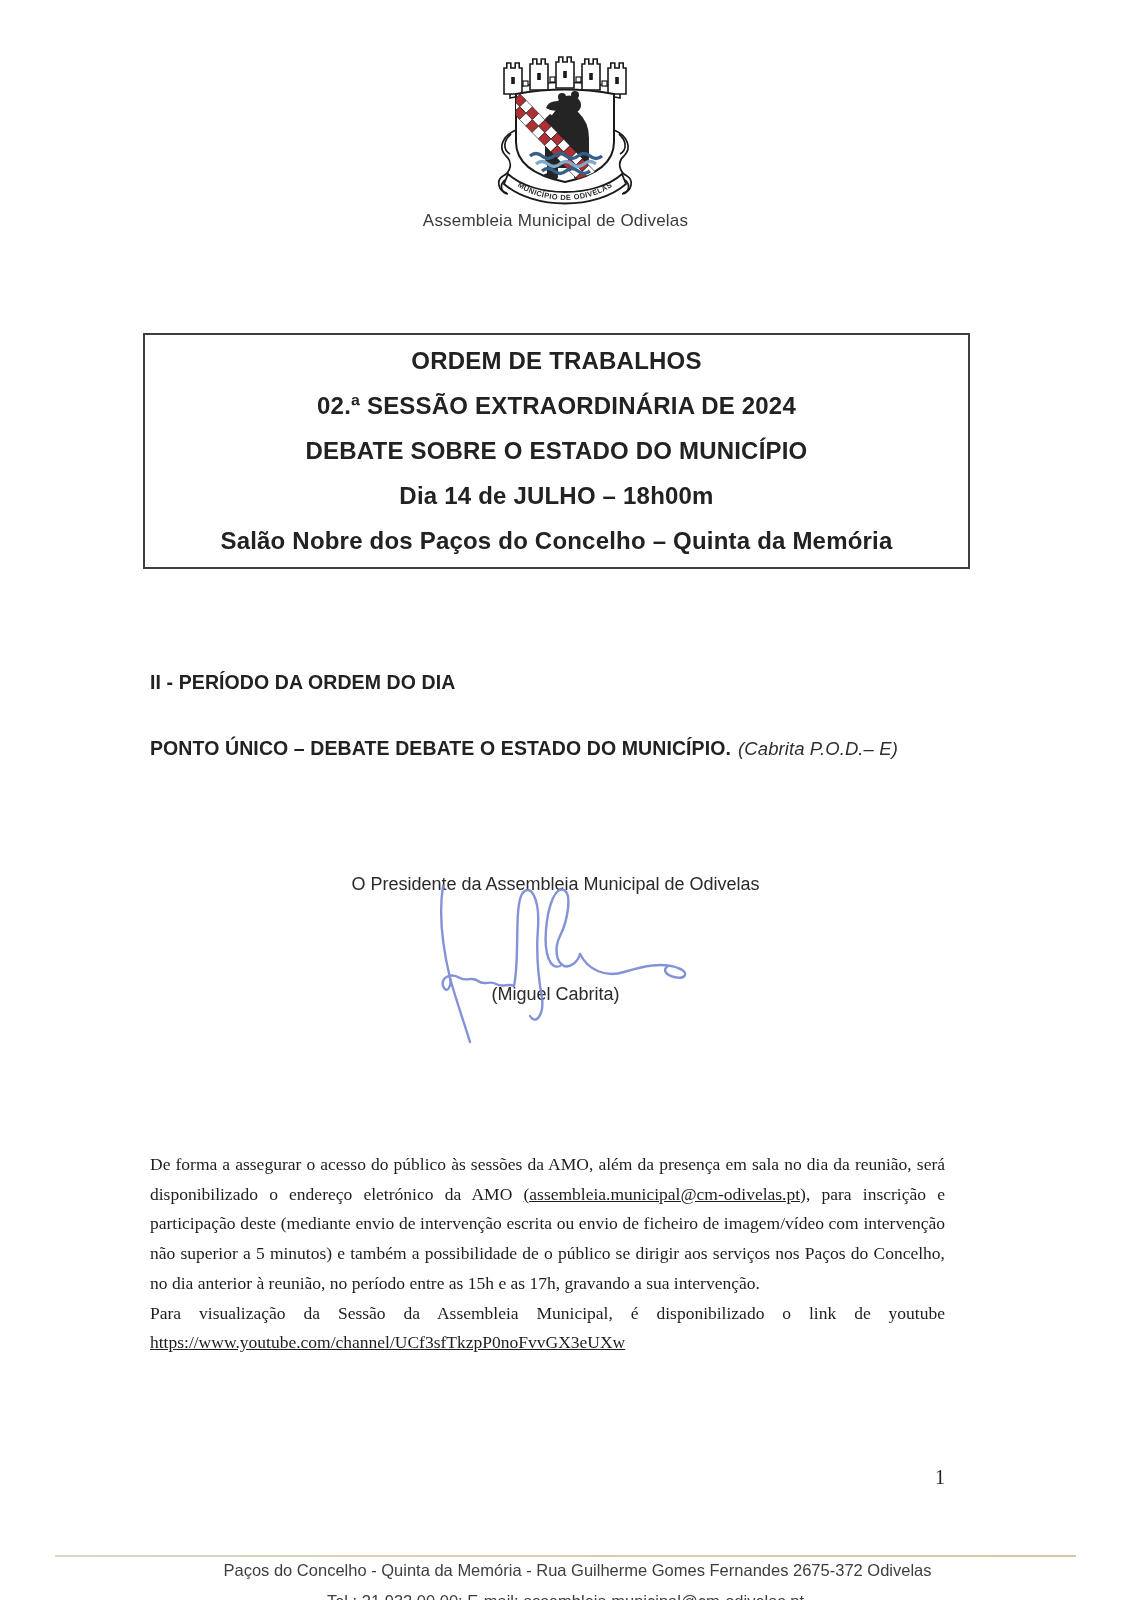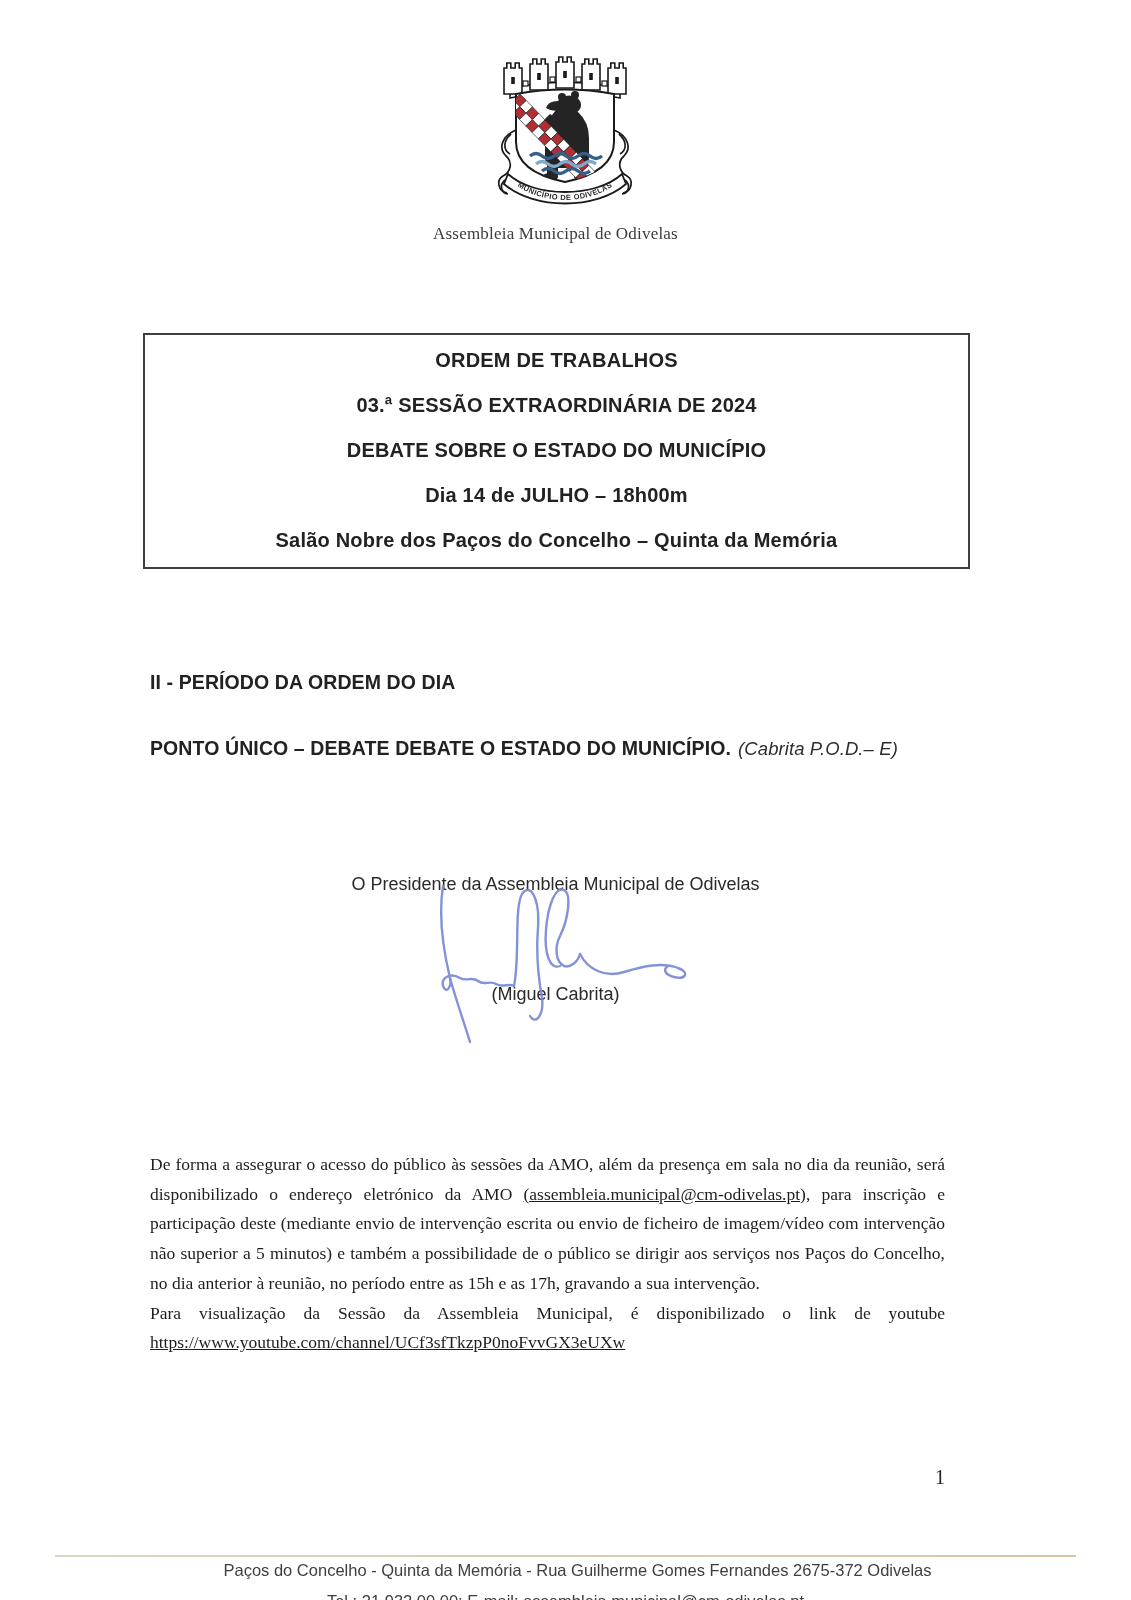--- a/index.html
+++ b/index.html
@@ -3,26 +3,26 @@
 <meta charset="utf-8">
 <style>
   html,body{margin:0;padding:0;background:#ffffff;}
   .page{position:relative;width:1131px;height:1600px;background:#fff;overflow:hidden;
         font-family:"Liberation Sans",sans-serif;color:#1c1c1c;}
   
   .ccol{position:absolute;left:143px;width:825px;text-align:center;}
 
   .crest{position:absolute;left:486px;top:44px;width:160px;height:168px;}
 
-  .org-name{top:224px;font-size:17px;color:#3b3b3b;letter-spacing:.2px;font-family:Liberation Serif, serif;}
+  .org-name{top:211px;font-size:17px;color:#3b3b3b;letter-spacing:.2px;}
 
   .agenda-box{position:absolute;left:143px;top:333px;width:823px;height:229px;
               border:2px solid #3e3e3e;padding-top:3px;box-sizing:content-box;}
   .agenda-line{height:45px;display:flex;align-items:center;justify-content:center;
-               font-weight:bold;font-size:20px;color:#222;letter-spacing:.2px;}
+               font-weight:bold;font-size:24px;color:#222;letter-spacing:.2px;}
 
   .section{position:absolute;left:150px;font-weight:bold;font-size:19.5px;color:#222;
            white-space:nowrap;letter-spacing:.1px;}
   .s1{top:605px;} .s2{top:671px;} .s3{top:737px;}
   .point-note{font-weight:400;font-style:italic;font-size:18.5px;color:#2e2e2e;margin-left:7px;}
 
   .sig-title{top:874px;font-size:18px;color:#2a2a2a;}
   .sig-name{top:984px;font-size:18px;color:#2a2a2a;}
   .signature-svg{position:absolute;left:410px;top:858px;width:300px;height:198px;z-index:3;}
 
@@ -139,21 +139,21 @@
       <text font-family="Liberation Sans, sans-serif" font-size="7.5" font-weight="bold" fill="#2b2b2b" letter-spacing="0.4">
         <textPath href="#mottoPath" startOffset="50%" text-anchor="middle">MUNICÍPIO DE ODIVELAS</textPath>
       </text>
     </g>
   </svg>
 
   <div class="ccol org-name">Assembleia Municipal de Odivelas</div>
 
   <div class="agenda-box">
     <div class="agenda-line">ORDEM DE TRABALHOS</div>
-    <div class="agenda-line">03.ª SESSÃO EXTRAORDINÁRIA DE 2024</div>
+    <div class="agenda-line">02.ª SESSÃO EXTRAORDINÁRIA DE 2024</div>
     <div class="agenda-line">DEBATE SOBRE O ESTADO DO MUNICÍPIO</div>
     <div class="agenda-line">Dia 14 de JULHO – 18h00m</div>
     <div class="agenda-line">Salão Nobre dos Paços do Concelho – Quinta da Memória</div>
   </div>
 
   <div class="section s2">II - PERÍODO DA ORDEM DO DIA</div>
   <div class="section s3"><span>PONTO ÚNICO – DEBATE DEBATE O ESTADO DO MUNICÍPIO.</span><span class="point-note">(Cabrita P.O.D.– E)</span></div>
 
   <div class="ccol sig-title">O Presidente da Assembleia Municipal de Odivelas</div>
 

